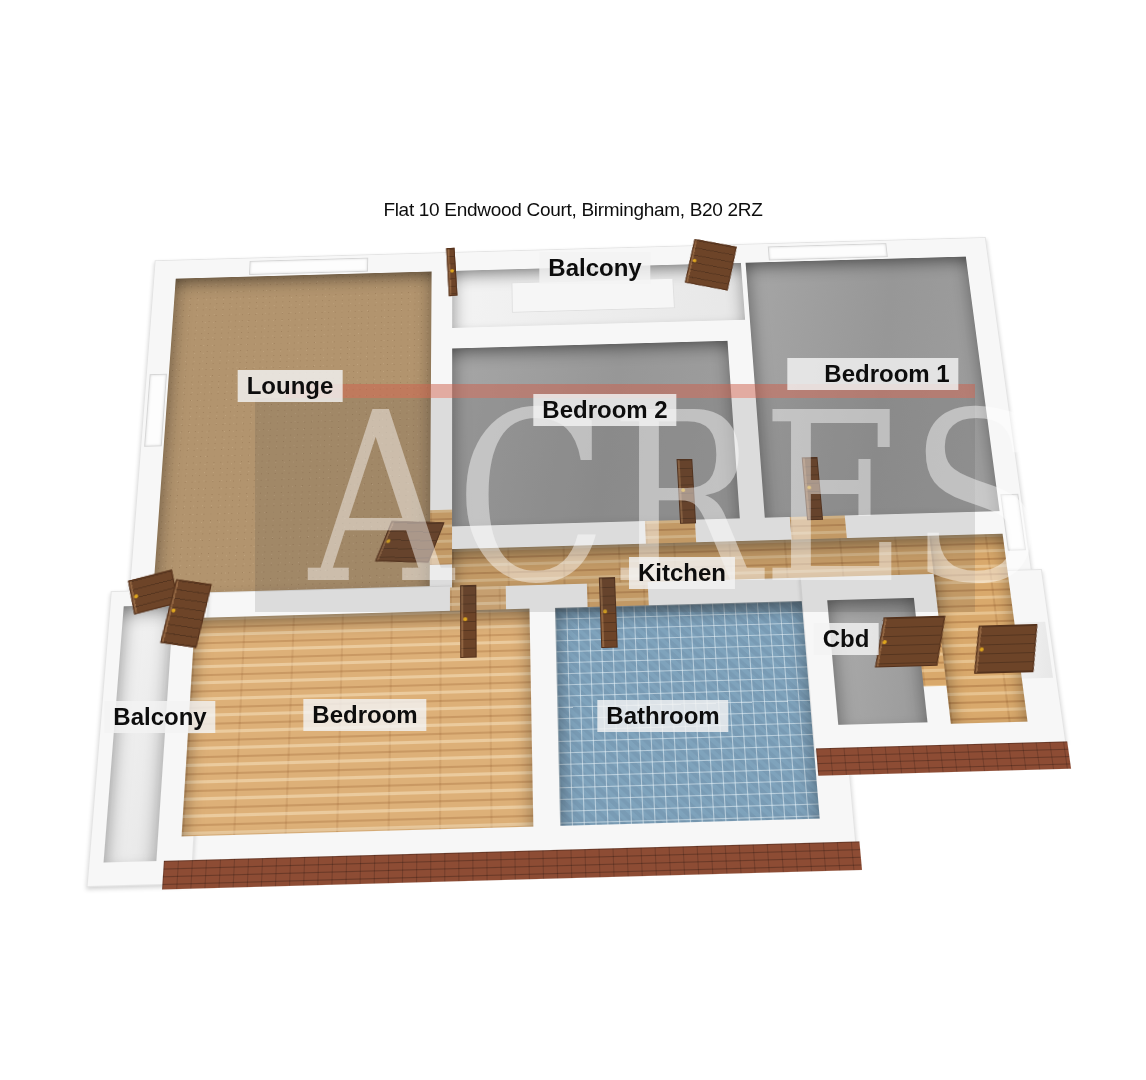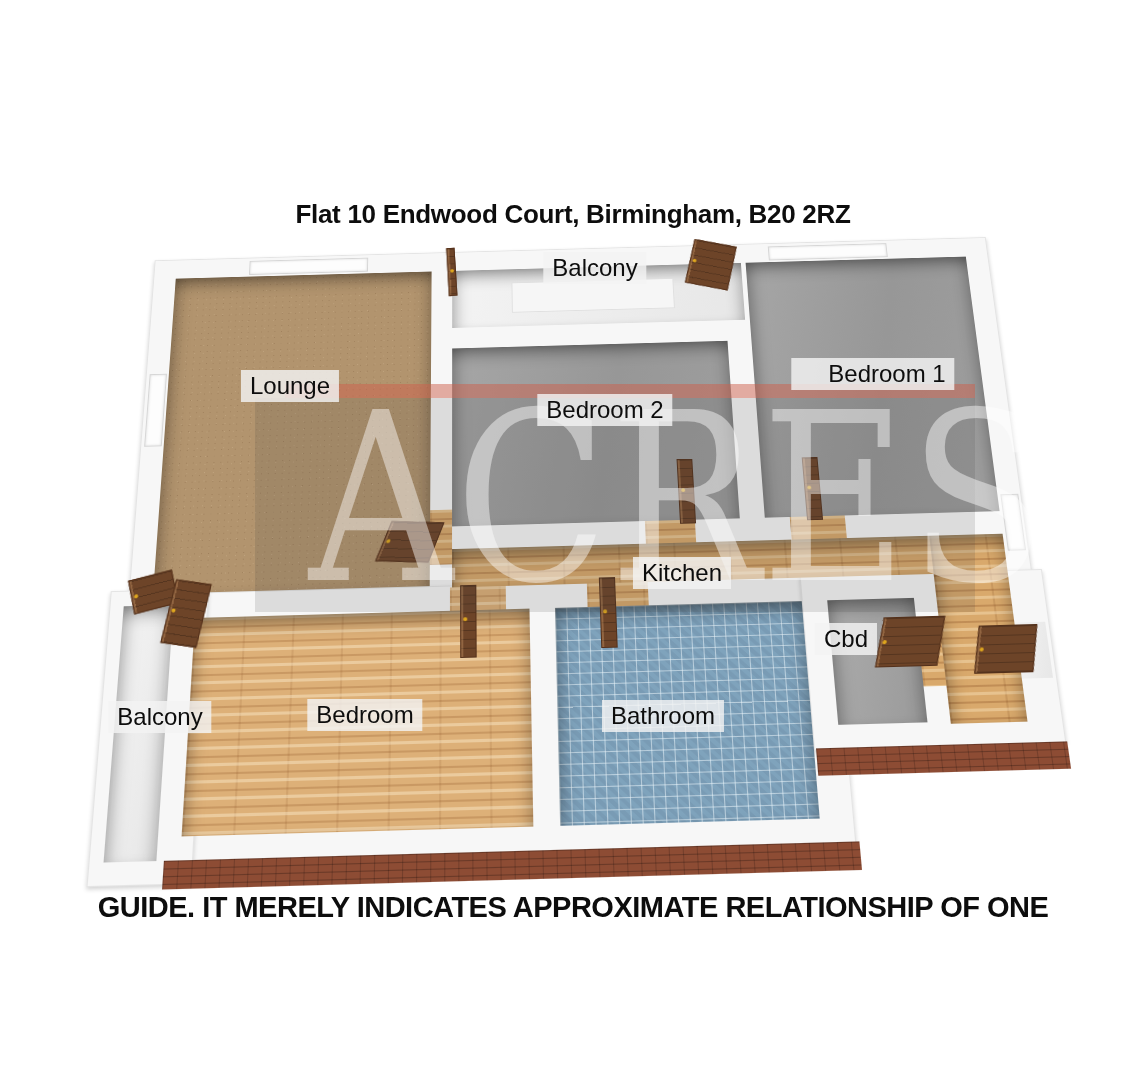--- a/index.html
+++ b/index.html
@@ -1,20 +1,20 @@
 <!DOCTYPE html>
 <html><head>
 <meta charset="utf-8">
 <style>
   html,body{margin:0;padding:0;background:#ffffff;}
   .canvas{position:relative;width:1146px;height:1080px;background:#ffffff;overflow:hidden;
           font-family:"Liberation Sans","DejaVu Sans",sans-serif;}
 
   .title{position:absolute;left:0;right:0;top:199px;text-align:center;
-         font-size:26px;font-weight:bold;color:#0d0d0d;letter-spacing:-0.3px;z-index:40;}
+         font-size:19px;font-weight:normal;color:#0d0d0d;letter-spacing:-0.3px;z-index:40;}
 
   
   .plan-rot{position:absolute;left:115px;top:205px;width:910px;height:640px;
             transform:rotate(-1.6deg);z-index:10;}
   .plan{position:absolute;inset:0;transform:perspective(1500px) rotateX(20deg);
         transform-origin:50% 50%;}
   .plan *{position:absolute;}
 
   .wallbase{background:#f7f7f7;border:1px solid #e4e4e4;box-shadow:0 2px 4px rgba(0,0,0,.18);}
   .brick{background-color:#8d4c34;
@@ -55,21 +55,21 @@
   
   .watermark{position:absolute;left:255px;top:384px;width:720px;height:228px;z-index:20;pointer-events:none;}
   .wm-bar{position:absolute;left:30px;right:0;top:0;height:14px;background:rgba(205,95,75,.50);}
   .wm-body{position:absolute;inset:14px 0 0 0;background:rgba(70,70,70,.15);}
   .wm-text{position:absolute;left:0;top:6px;width:100%;height:218px;line-height:218px;
            text-align:center;font-family:"DejaVu Serif","Liberation Serif",serif;
            font-size:235px;color:rgba(255,255,255,.45);transform:scaleX(.85);letter-spacing:2px;}
 
   
   .lbl{position:absolute;transform:translate(-50%,-50%);background:rgba(243,243,243,.82);
-       color:#0d0d0d;font-weight:normal;font-size:24px;padding:2px 9px;white-space:nowrap;z-index:30;}
+       color:#0d0d0d;font-weight:bold;font-size:24px;padding:2px 9px;white-space:nowrap;z-index:30;}
 
   .disclaimer{position:absolute;left:0;right:0;top:889px;text-align:center;z-index:40;
               font-size:29px;font-weight:bold;color:#0d0d0d;line-height:36px;letter-spacing:-0.5px;}
 </style>
 </head>
 <body>
 
 <div class="canvas">
 
   <div class="title">Flat 10 Endwood Court, Birmingham, B20 2RZ</div>
@@ -135,16 +135,15 @@
   <div class="lbl" style="left:290px;top:386px;">Lounge</div>
   <div class="lbl" style="left:605px;top:410px;">Bedroom 2</div>
   <div class="lbl" style="left:873px;top:374px;padding-left:37px;">Bedroom 1</div>
   <div class="lbl" style="left:682px;top:573px;">Kitchen</div>
   <div class="lbl" style="left:160px;top:717px;">Balcony</div>
   <div class="lbl" style="left:365px;top:715px;">Bedroom</div>
   <div class="lbl" style="left:663px;top:716px;">Bathroom</div>
   <div class="lbl" style="left:846px;top:639px;">Cbd</div>
 
   <div class="disclaimer">
-    <div>GUIDE. IT MERELY INDICATES APPROXIMATE RELATIONSHIP OF ONE</div>
   </div>
 
 </div>
 
 </body></html>

